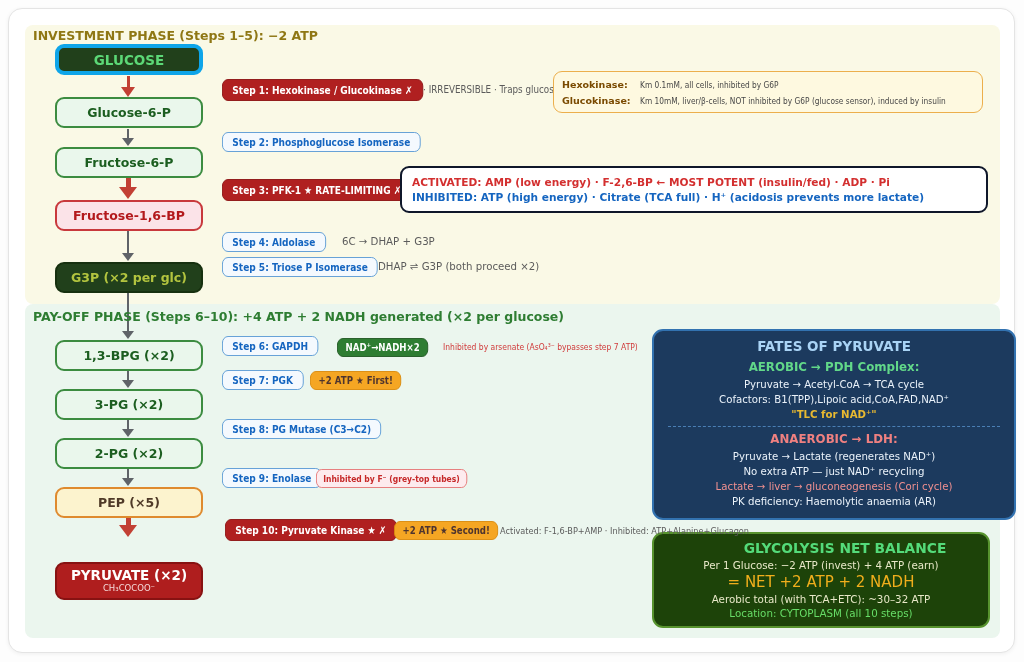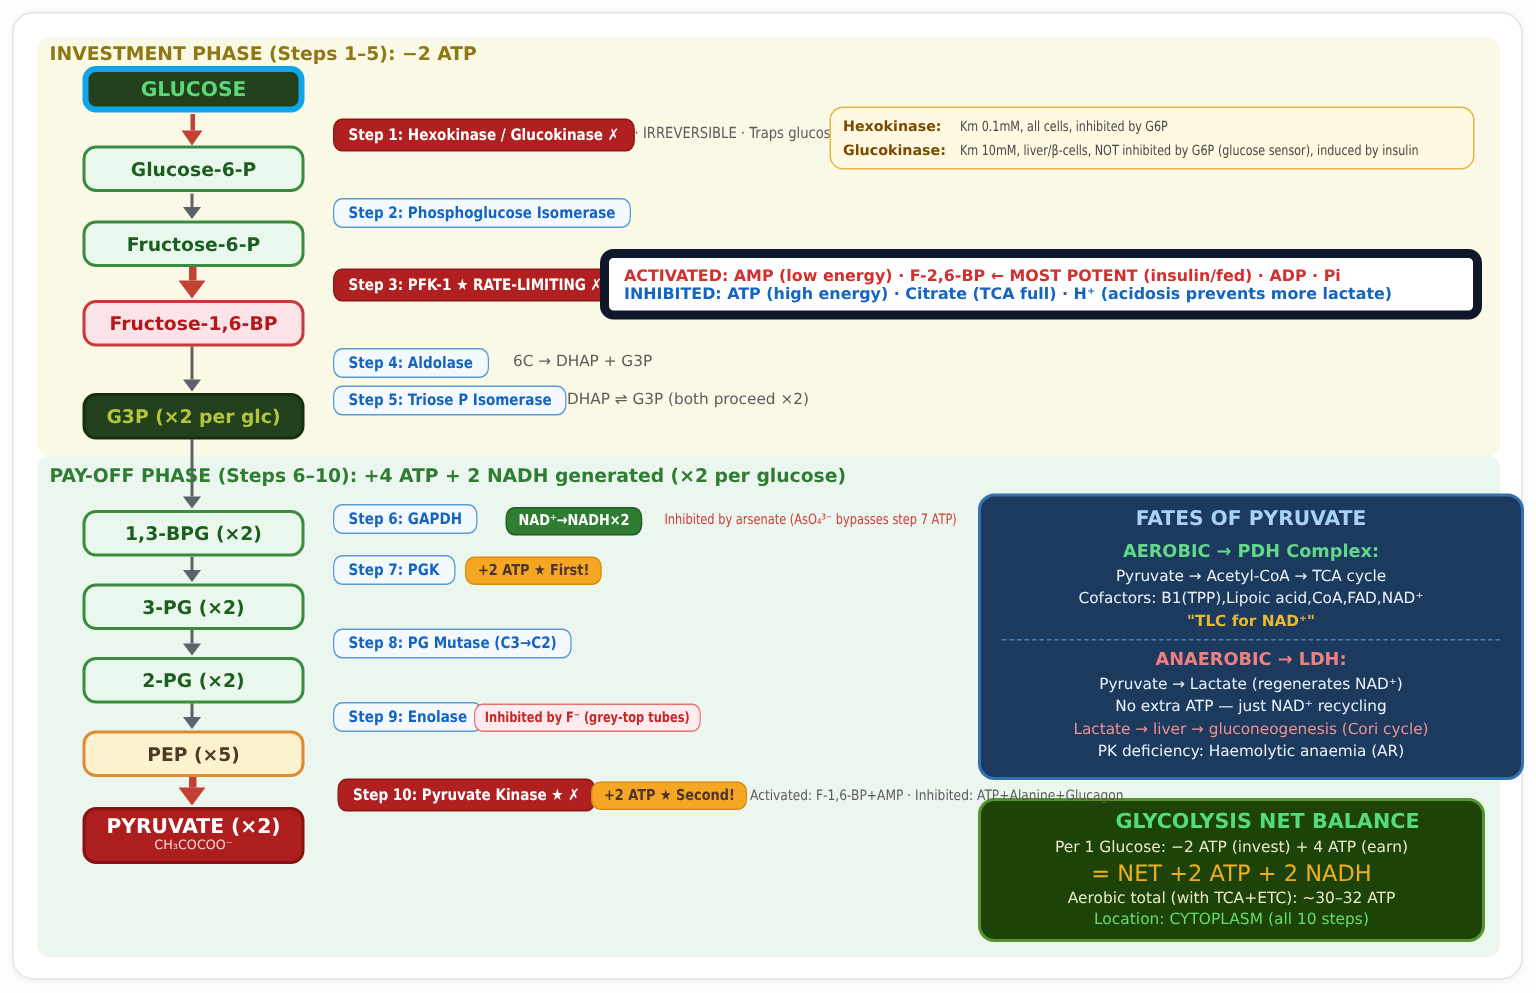--- a/index.html
+++ b/index.html
@@ -54,21 +54,21 @@
   .note-plain{transform:none;}
 
   
   .kinase-box{left:553px;top:71px;width:430px;height:42px;background:#FEF9E0;
     border:1.5px solid #ECAF4C;border-radius:9px;z-index:5;padding:5px 8px;
     display:grid;grid-template-columns:78px 1fr;row-gap:5px;align-content:center;}
   .klabel{font-weight:bold;color:#7A4A00;font-size:9.5px;white-space:nowrap;}
   .kdetail{color:#474747;font-size:9.3px;white-space:nowrap;transform:scaleX(0.8);transform-origin:left center;}
 
   
-  .reg-box{left:400px;top:166px;width:588px;height:47px;background:#FFFFFF;border:6px solid #0f172a;
+  .reg-box{left:400px;top:166px;width:588px;height:47px;background:#FFFFFF;border:2px solid #0f172a;
     border-radius:9px;z-index:5;padding:6px 10px;display:flex;flex-direction:column;justify-content:space-around;}
   .reg-act{color:#D32F2F;font-weight:bold;font-size:10.6px;white-space:nowrap;}
   .reg-inh{color:#1565C0;font-weight:bold;font-size:10.6px;white-space:nowrap;}
 
   
   .fates-box{left:652px;top:329px;width:364px;height:191px;background:#1C3A5E;
     border:2.5px solid #3272B0;border-radius:11px;z-index:6;text-align:center;
     padding-top:7px;color:#EAF2FA;}
   .fates-title{color:#A9D3F5;font-weight:bold;font-size:13.5px;margin-bottom:6px;}
   .aerobic-h{color:#62D889;font-weight:bold;font-size:11.8px;margin-bottom:5px;}
@@ -136,21 +136,21 @@
 
 <div class="abs mbox m-dark" style="top:44px">GLUCOSE</div>
 <div class="abs mbox m-green" style="top:97px">Glucose-6-P</div>
 <div class="abs mbox m-green" style="top:147px">Fructose-6-P</div>
 <div class="abs mbox m-pink" style="top:200px">Fructose-1,6-BP</div>
 <div class="abs mbox m-g3p" style="top:262px">G3P (×2 per glc)</div>
 <div class="abs mbox m-green" style="top:340px">1,3-BPG (×2)</div>
 <div class="abs mbox m-green" style="top:389px">3-PG (×2)</div>
 <div class="abs mbox m-green" style="top:438px">2-PG (×2)</div>
 <div class="abs mbox m-yellow" style="top:487px">PEP (×5)</div>
-<div class="abs mbox m-red" style="top:538px">
+<div class="abs mbox m-red" style="top:562px">
   <div class="main">PYRUVATE (×2)</div>
   <div class="sub">CH₃COCOO⁻</div>
 </div>
 
 <div class="abs chip chip-red" style="left:222px;top:79px">Step 1: Hexokinase / Glucokinase ✗</div>
 <div class="abs note" style="left:397px;top:84px">−ATP · IRREVERSIBLE · Traps glucose</div>
 
 <div class="abs chip chip-blue" style="left:222px;top:132px">Step 2: Phosphoglucose Isomerase</div>
 
 <div class="abs chip chip-red" style="left:222px;top:179px">Step 3: PFK-1 ★ RATE-LIMITING ✗</div>

